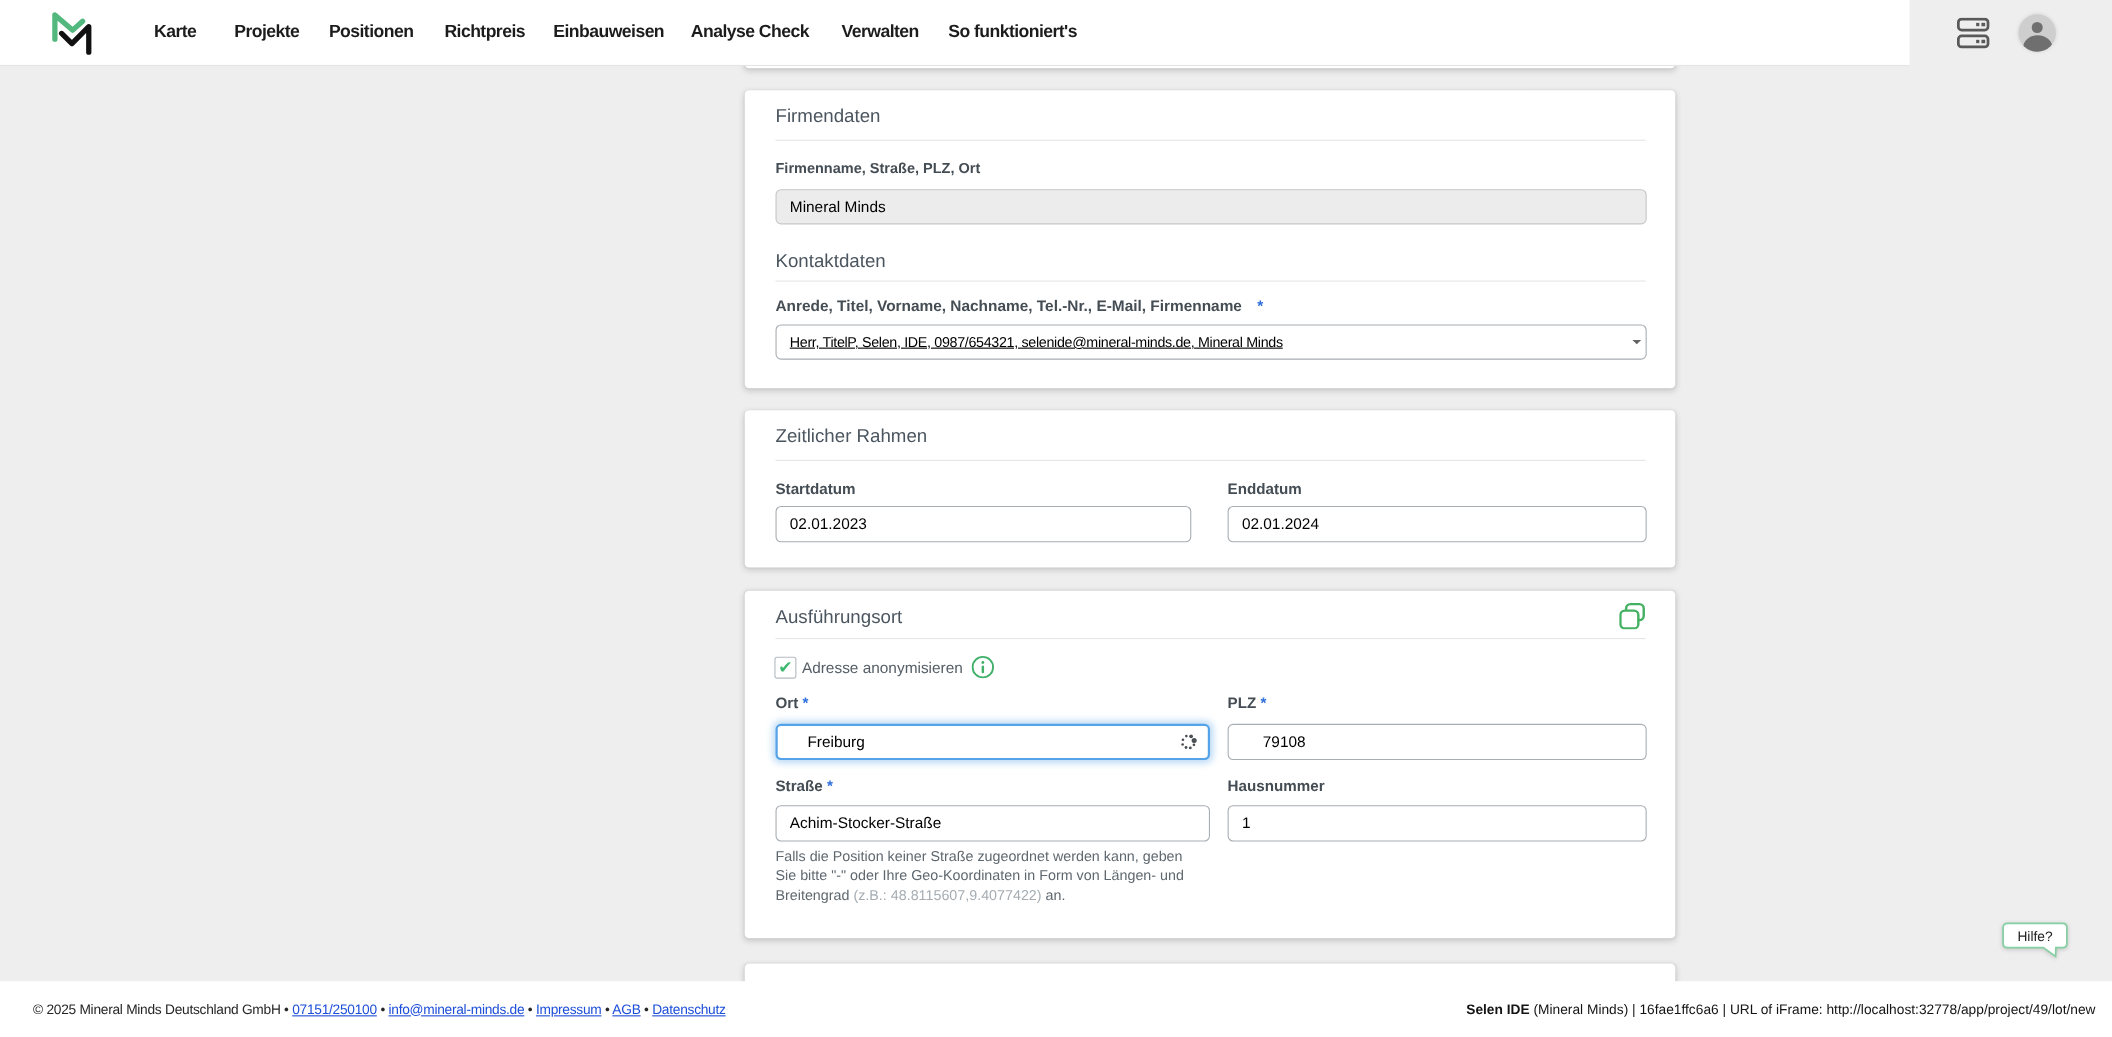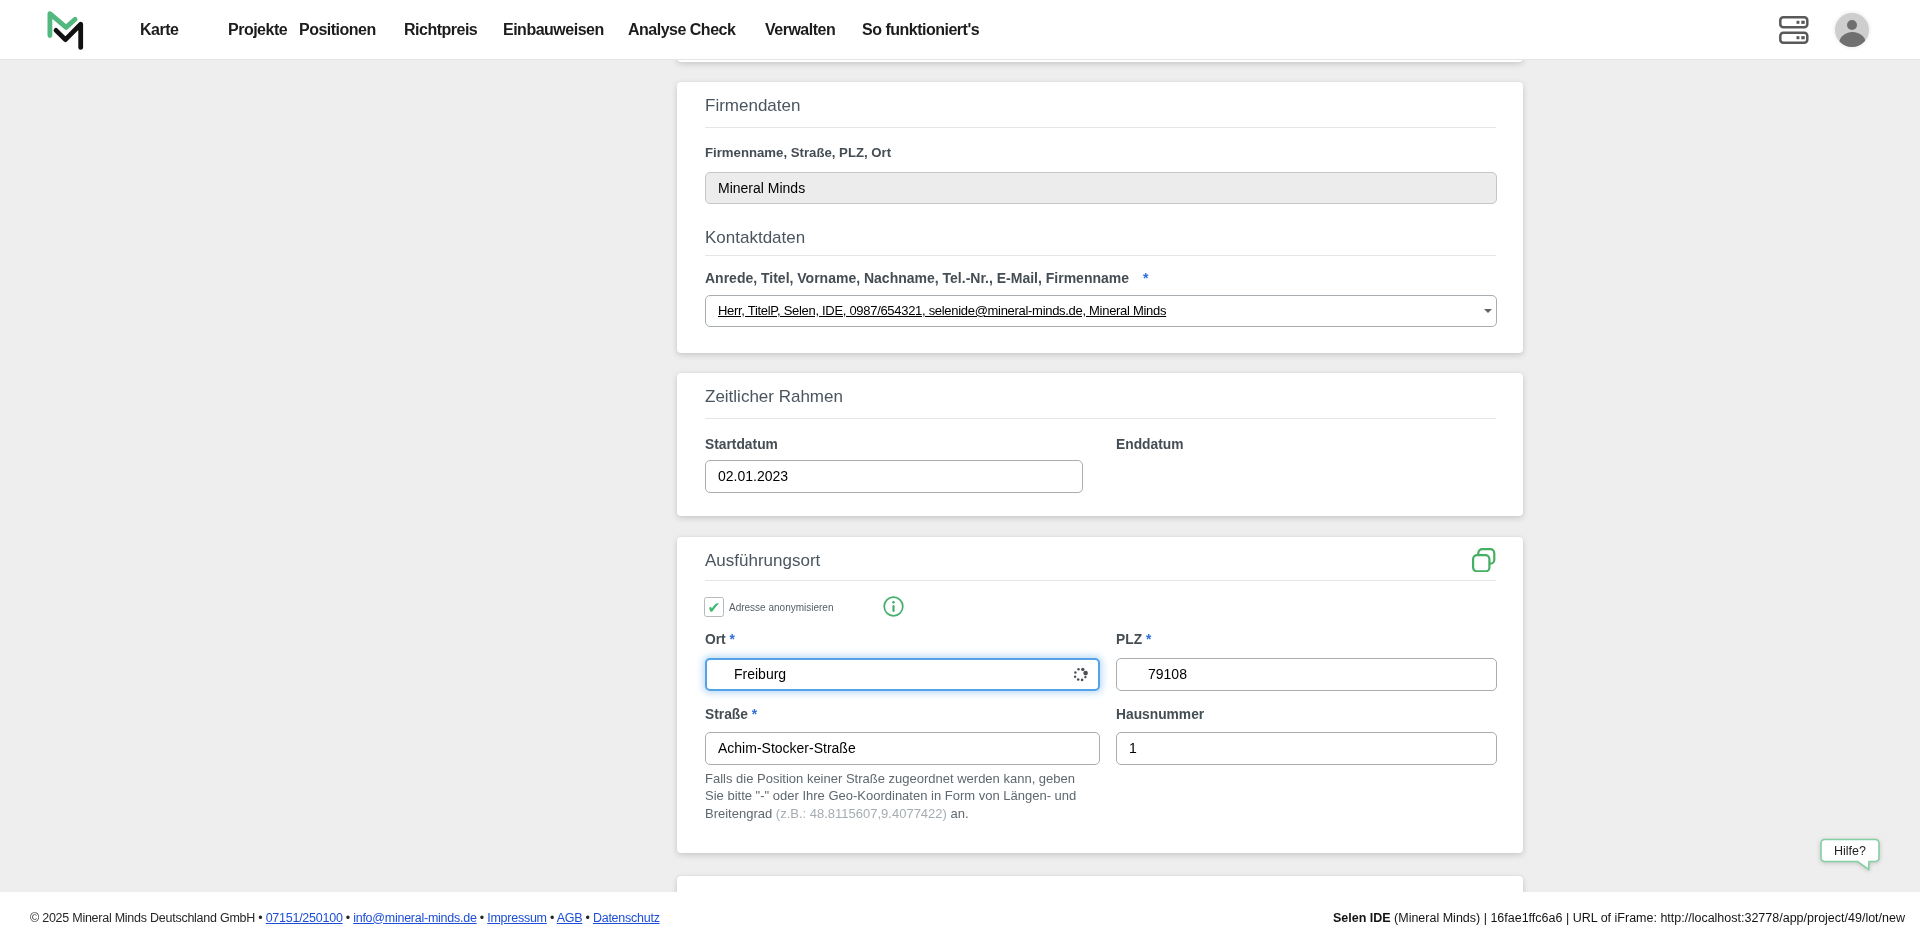--- a/index.html
+++ b/index.html
@@ -1,19 +1,19 @@
 <!DOCTYPE html>
 <html lang="de"><head>
 <meta charset="utf-8">
 <title>Mineral Minds</title>
 <style>
   * { margin:0; padding:0; box-sizing:border-box; }
   html,body { width:1920px; height:943px; overflow:hidden; }
   body { font-family:"Liberation Sans", sans-serif; background:#eeeeee; position:relative; }
-  .navbar { position:absolute; left:0; top:0; width:1920px; height:60px; background:#fff; border-bottom:1px solid #e4e4e4; z-index:30; }
+  .navbar { position:absolute; left:0; top:0; width:1736px; height:60px; background:#fff; border-bottom:1px solid #e4e4e4; z-index:30; }
   .navitem { position:absolute; top:0; height:60px; line-height:60px; font-size:16px; letter-spacing:-0.5px; font-weight:bold; color:#1c1c1c; white-space:nowrap; }
   .card { position:absolute; left:677px; width:846px; background:#fff; border-radius:4px; box-shadow:0 2px 6px rgba(0,0,0,.16), 0 0 2px rgba(0,0,0,.06); }
   .hd { position:absolute; left:28px; font-size:17px; color:#4b555f; line-height:20px; }
   .divider { position:absolute; left:28px; right:27px; height:1px; background:#e5e5e5; }
   .lbl { position:absolute; font-size:13.8px; font-weight:bold; color:#454d54; line-height:18px; white-space:nowrap; }
   .ast { color:#2e6fdb; font-weight:bold; }
   .inp { position:absolute; height:33px; background:#fff; border:1px solid #a8adb2; border-radius:5px; font-size:14px; color:#000000; line-height:31px; padding-left:12px; white-space:nowrap; overflow:hidden; }
   .ro { background:#ececec; border-color:#c6c6c6; }
   .helper { position:absolute; font-size:13px; line-height:17.4px; color:#5f686f; }
   .helper .lt { color:#a5adb3; }
@@ -22,21 +22,21 @@
 </style>
 </head>
 <body>
 
 <div class="navbar">
   <svg style="position:absolute;left:40px;top:0" width="60" height="60" viewBox="0 0 60 60" fill="none">
     <path d="M9.9 35.6 L9.9 13.6 L26.1 27.4 L35.1 19.3" stroke="#52b87e" stroke-width="4.8" stroke-linecap="round" stroke-linejoin="round"></path>
     <path d="M16 30.4 L25.4 39.6 L40.7 24.3 L40.7 47.4" stroke="#111111" stroke-width="4.8" stroke-linecap="round" stroke-linejoin="round"></path>
   </svg>
   <span class="navitem" style="left:140px">Karte</span>
-  <span class="navitem" style="left:228px">Projekte</span>
+  <span class="navitem" style="left:213px">Projekte</span>
   <span class="navitem" style="left:299px">Positionen</span>
   <span class="navitem" style="left:404px">Richtpreis</span>
   <span class="navitem" style="left:503px">Einbauweisen</span>
   <span class="navitem" style="left:628px">Analyse Check</span>
   <span class="navitem" style="left:765px">Verwalten</span>
   <span class="navitem" style="left:862px">So funktioniert's</span>
   <svg style="position:absolute;left:1779px;top:16px" width="30" height="29" viewBox="0 0 30 29" fill="none">
     <rect x="1.3" y="1.3" width="27" height="10" rx="3" stroke="#595959" stroke-width="2.5"></rect>
     <rect x="1.3" y="16.7" width="27" height="10" rx="3" stroke="#595959" stroke-width="2.5"></rect>
     <rect x="17.5" y="4.8" width="2.9" height="3" fill="#595959"></rect>
@@ -63,33 +63,34 @@
   <div class="inp" style="left:28px; top:213px; width:792px; height:32px; line-height:30px; font-size:13px; letter-spacing:-0.3px;text-decoration:underline;">Herr, TitelP, Selen, IDE, 0987/654321, selenide@mineral-minds.de, Mineral Minds</div>
   <div style="position:absolute; left:806.5px; top:227px; width:0; height:0; border-left:4.2px solid transparent; border-right:4.2px solid transparent; border-top:4.8px solid #646464;"></div>
 </div>
 
 <div class="card" style="top:373px; height:143px;">
   <div class="hd" style="top:14.3px">Zeitlicher Rahmen</div>
   <div class="divider" style="top:45px"></div>
   <div class="lbl" style="left:28px; top:63px">Startdatum</div>
   <div class="lbl" style="left:439px; top:63px">Enddatum</div>
   <div class="inp" style="left:28px; top:87px; width:378px;">02.01.2023</div>
+  <div class="inp" style="left:439px; top:87px; width:381px;">02.01.2024</div>
 </div>
 
 <div class="card" style="top:537px; height:316px;">
   <div class="hd" style="top:14.3px">Ausführungsort</div>
   <svg style="position:absolute;left:795px;top:11px" width="24" height="24" viewBox="0 0 24 24" fill="none">
     <rect x="6.3" y="1.2" width="16" height="14.5" rx="4" stroke="#44b061" stroke-width="2.2"></rect>
     <rect x="1.1" y="7.1" width="16.3" height="16.3" rx="4" stroke="#44b061" stroke-width="2.2" fill="#ffffff"></rect>
   </svg>
   <div class="divider" style="top:42.5px"></div>
   <div style="position:absolute; left:27px; top:60px; width:20px; height:20px; border:1px solid #b5babe; border-radius:2.5px; background:#fff;">
     <span style="position:absolute;left:2.5px;top:-0.5px;font-size:15.5px;line-height:20px;color:#3fb971">✔</span>
   </div>
-  <div style="position:absolute; left:52px; top:61px; font-size:10px; color:#555e66; line-height:19px;">Adresse anonymisieren</div>
+  <div style="position:absolute; left:52px; top:61px; font-size:14px; color:#555e66; line-height:19px;">Adresse anonymisieren</div>
   <svg style="position:absolute;left:206px;top:59px" width="21" height="21" viewBox="0 0 21 21" fill="none">
     <circle cx="10.5" cy="10.5" r="9.3" stroke="#41b06a" stroke-width="1.7"></circle>
     <circle cx="10.5" cy="6.3" r="1.3" fill="#41b06a"></circle>
     <rect x="9.4" y="9" width="2.2" height="7" rx="1.1" fill="#41b06a"></rect>
   </svg>
   <div class="lbl" style="left:28px; top:94px">Ort <span class="ast">*</span></div>
   <div class="lbl" style="left:439px; top:94px">PLZ <span class="ast">*</span></div>
   <div class="inp" style="left:28px; top:121px; width:395px; border:2px solid #54a2e8; box-shadow:0 0 7px 2px rgba(100,170,235,.45); line-height:29px; padding-left:27px;">Freiburg</div>
   <svg style="position:absolute;left:392.2px;top:126.4px" width="23" height="23" viewBox="0 0 23 23">
     <g fill="#4a4f54">

